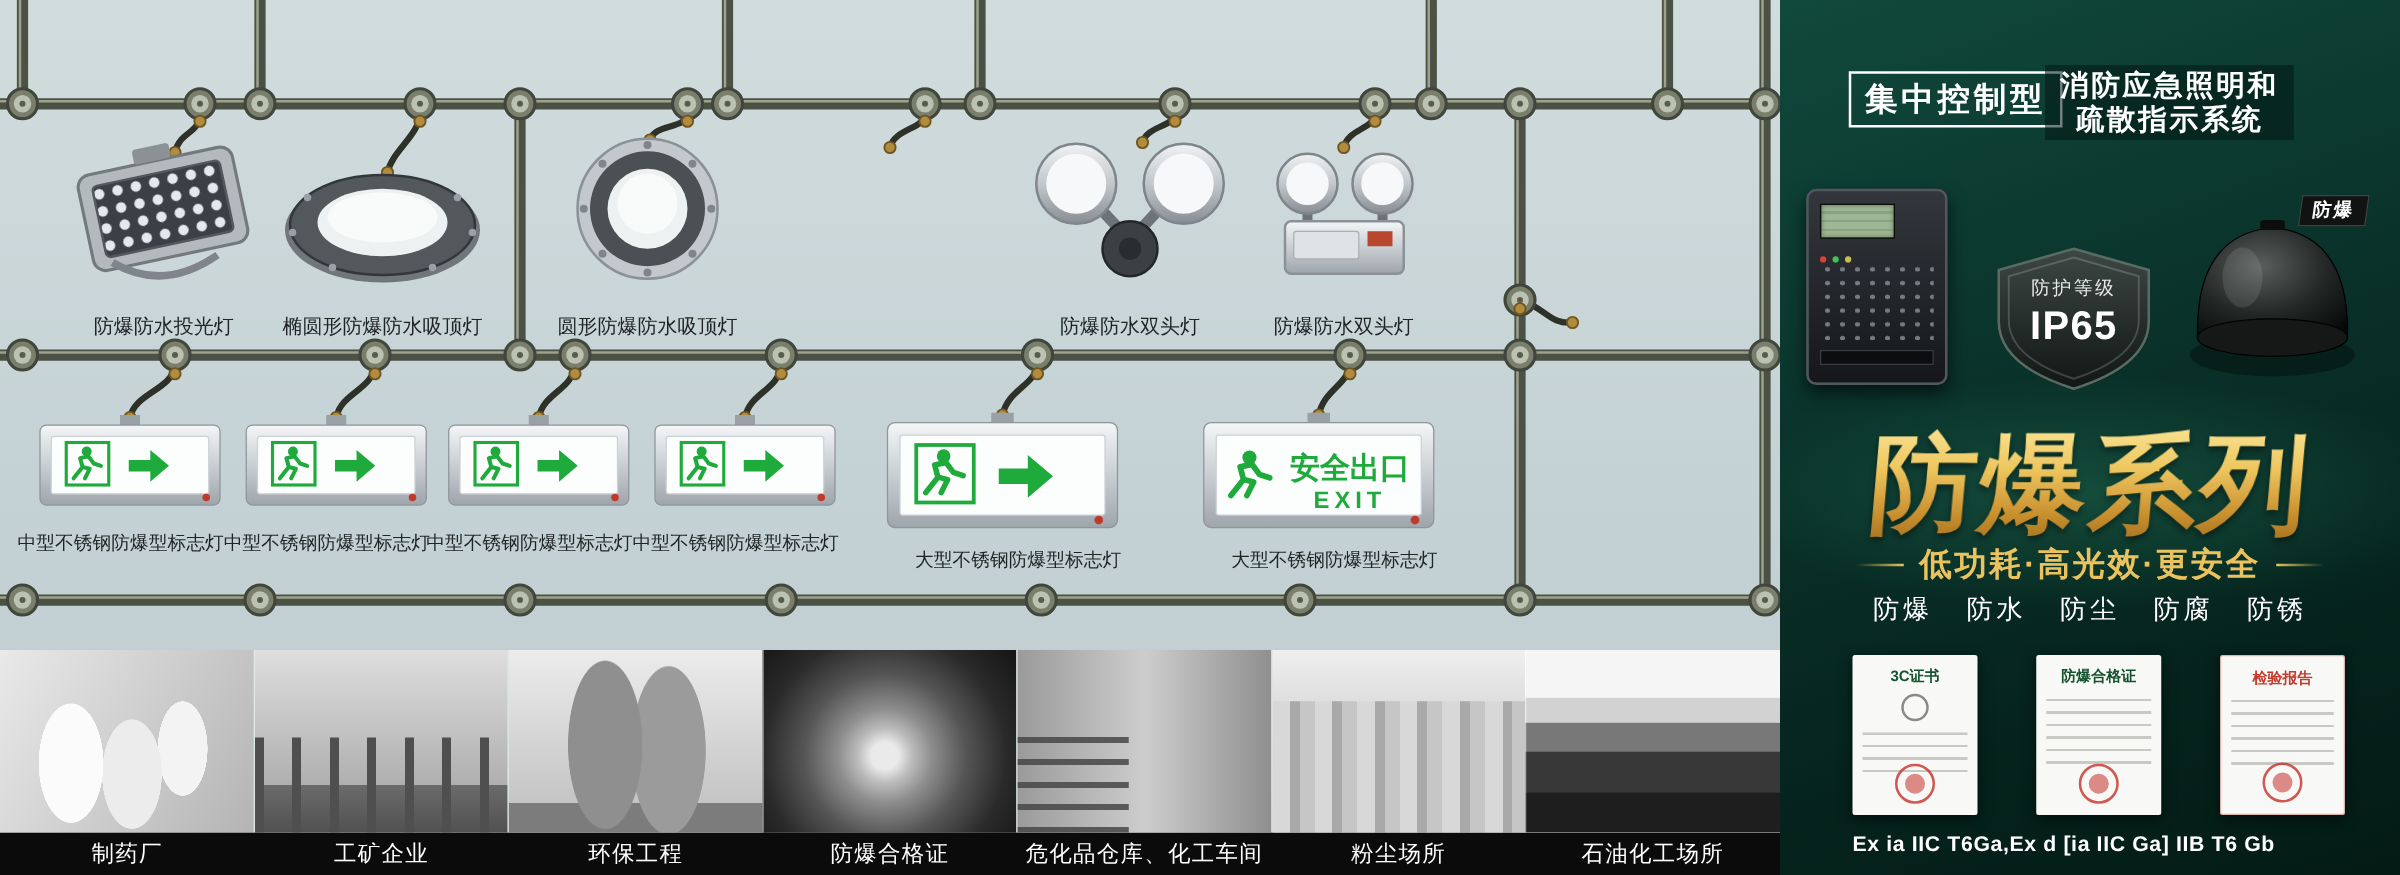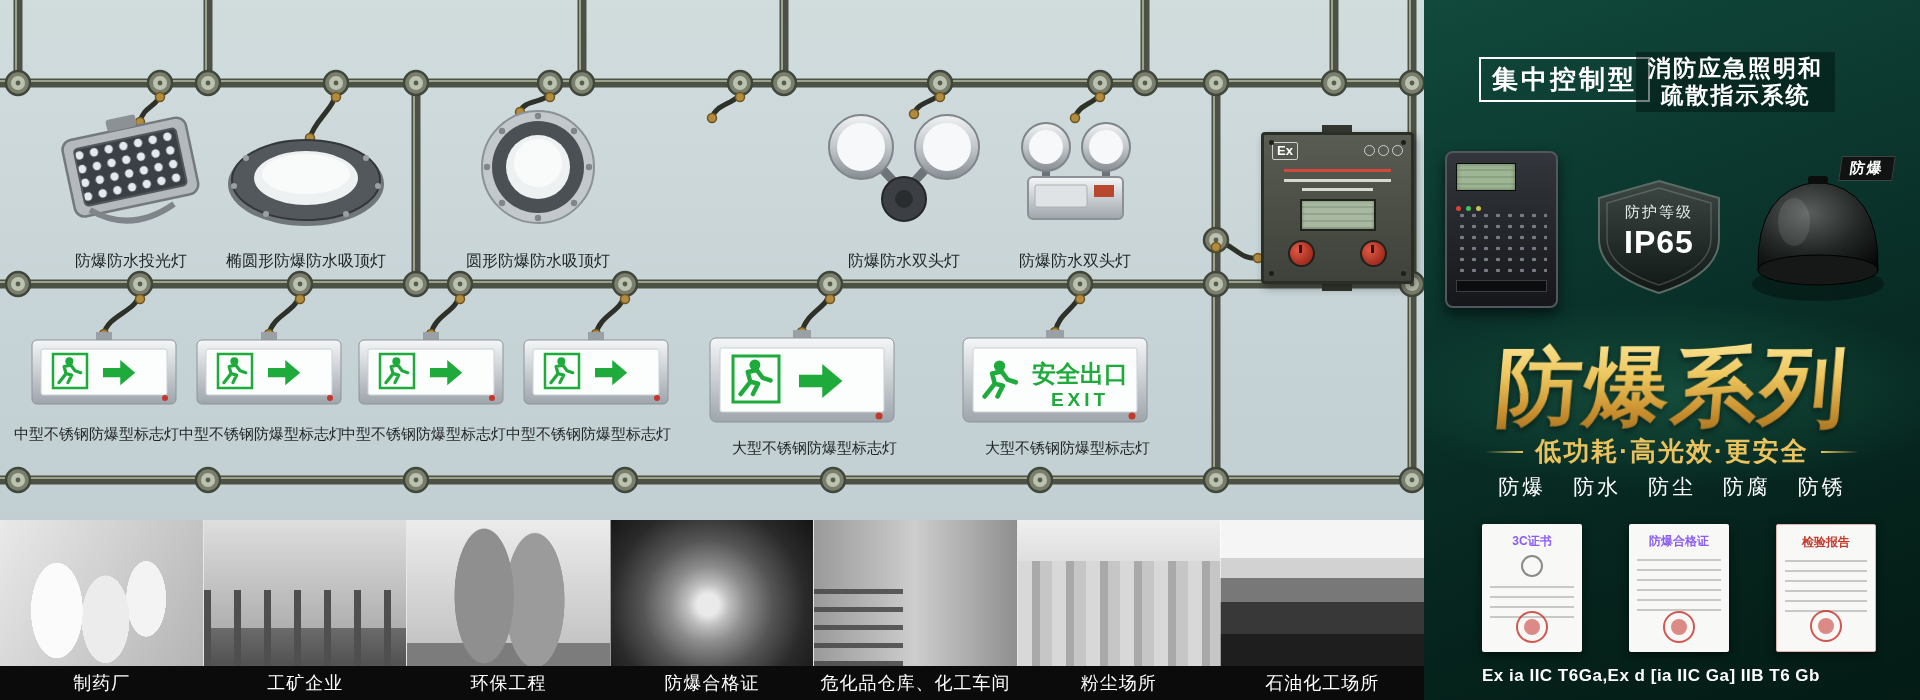--- a/index.html
+++ b/index.html
@@ -7,21 +7,21 @@
   .poster{position:relative;width:1920px;height:700px;background:#c9d6d8;}
 
   
   .left-section{position:absolute;left:0;top:0;width:1424px;height:700px;
     background:linear-gradient(180deg,#d1dcdd 0%,#c5d2d5 55%,#bdccd0 100%);}
   .pipes{position:absolute;left:0;top:0;}
 
   .product{position:absolute;top:100px;width:180px;display:flex;flex-direction:column;align-items:center;}
   .product .img{height:130px;display:flex;align-items:flex-end;justify-content:center;}
   .plabel{margin-top:21px;font-size:16px;color:#1f2425;white-space:nowrap;}
-  .p1{left:41px}.p2{left:216px}.p3{left:448px}.p4{left:618px}.p5{left:814px}.p6{left:985px}
+  .p1{left:41px}.p2{left:216px}.p3{left:428px}.p4{left:618px}.p5{left:814px}.p6{left:985px}
 
   .sign{position:absolute;display:flex;flex-direction:column;align-items:flex-end;}
   .slabel{margin-top:9px;font-size:15px;color:#1f2425;white-space:nowrap;}
   .s1{left:29px;top:332px;width:150px}.s2{left:194px;top:332px;width:150px}
   .s3{left:356px;top:332px;width:150px}.s4{left:521px;top:332px;width:150px}
   .s5{left:707px;top:330px;width:190px}.s6{left:960px;top:330px;width:190px}
 
   
   .cbox{position:absolute;left:1261px;top:132px;width:153px;height:152px;}
   .cb-ear{position:absolute;background:#343730;width:30px;height:8px;left:61px;}
@@ -96,21 +96,21 @@
     box-shadow:0 6px 14px rgba(0,0,0,.6);padding:10px 9px;}
   .ctl-screen{width:58px;height:26px;border:1px solid #0a0c0a;
     background:repeating-linear-gradient(#9eb694 0 5px,#8aa381 5px 7px);box-shadow:inset 0 0 4px #5d7458;}
   .ctl-leds{margin-top:6px;height:7px;}
   .ctl-leds i{display:inline-block;width:5px;height:5px;border-radius:50%;margin-right:5px;}
   .ctl-leds i:nth-child(1){background:#d84336}.ctl-leds i:nth-child(2){background:#47c05a}.ctl-leds i:nth-child(3){background:#c8c24a}
   .ctl-grid{margin-top:6px;height:62px;
     background-image:radial-gradient(#767a82 1.8px,transparent 2.3px);background-size:12px 11px;}
   .ctl-strip{margin-top:8px;height:10px;background:#0c0d0f;border:1px solid #3a3d42;}
 
-  .shield{position:absolute;left:168px;top:178px;width:134px;height:118px;}
+  .shield{position:absolute;left:168px;top:196px;width:134px;height:118px;}
   .shield-text{position:absolute;inset:0;display:flex;flex-direction:column;align-items:center;justify-content:center;padding-bottom:10px;}
   .sh-label{font-size:15px;color:#e6ebe9;letter-spacing:2px;}
   .sh-value{font-size:32px;font-weight:bold;color:#fff;letter-spacing:1px;margin-top:2px;}
 
   .helmet{position:absolute;left:318px;top:148px;width:152px;height:165px;}
   .helmet-badge{position:absolute;right:0;top:8px;background:#101312;color:#fff;font-size:15px;font-weight:bold;
     padding:2px 9px;border:1px solid #3d4542;transform:skewX(-8deg);letter-spacing:2px;}
 
   .series{position:absolute;left:0;top:330px;width:100%;text-align:center;
     font-size:86px;font-weight:900;letter-spacing:2px;transform:skewX(-5deg);
@@ -121,21 +121,21 @@
     color:#eac35f;font-size:26px;font-weight:bold;letter-spacing:2px;}
   .slogan .rule{width:38px;height:2px;}
   .slogan .rule.l{background:linear-gradient(90deg,transparent,#eac35f);}
   .slogan .rule.r{background:linear-gradient(90deg,#eac35f,transparent);}
   .features{position:absolute;top:473px;width:100%;text-align:center;color:#fff;font-size:21px;letter-spacing:3px;}
   .features span{margin:0 9px;}
 
   .certs{position:absolute;top:524px;left:58px;display:flex;gap:47px;}
   .cert{width:100px;height:128px;background:#f8f8f6;border-radius:2px;box-sizing:border-box;
     box-shadow:0 3px 10px rgba(0,0,0,.55);padding:9px 8px 8px;position:relative;}
-  .cert-title{font-size:12px;font-weight:bold;color:#8b5cf6;text-align:center;white-space:nowrap;}
+  .cert-title{font-size:12px;font-weight:bold;color:#14532d;text-align:center;white-space:nowrap;}
   .cert-logo{width:18px;height:18px;border:2px solid #8a8a8a;border-radius:50%;margin:5px auto 0;}
   .cert-lines{margin-top:9px;height:56px;background:repeating-linear-gradient(180deg,#c8c8c4 0 2px,transparent 2px 10px);}
   .cert-1 .cert-lines{height:32px;}
   .cert-3{border:1px solid #dfb3ad;}
   .cert-3 .cert-title{color:#c23b2e;}
   .cert-stamp{position:absolute;bottom:9px;left:50%;transform:translateX(-50%);
     width:28px;height:28px;border:2px solid rgba(197,48,40,.8);border-radius:50%;}
   .cert-stamp::after{content:"";position:absolute;inset:6px;background:rgba(197,48,40,.55);border-radius:50%;}
 
   .ex-spec{position:absolute;top:666px;left:58px;color:#fff;font-size:17px;font-weight:bold;letter-spacing:.5px;white-space:nowrap;text-align:center;}
@@ -469,42 +469,20 @@
         <g transform="translate(22,30) scale(1.35)">
             <use href="#runman"></use>
           </g>
         <text x="120" y="52" text-anchor="middle" font-size="24" font-weight="bold" fill="#1faa3c">安全出口</text>
         <text x="120" y="76" text-anchor="middle" font-size="19" font-weight="bold" fill="#1faa3c" letter-spacing="4">EXIT</text>
         <circle cx="172" cy="86" r="3.5" fill="#c0392b"></circle>
       </svg>
       <div class="slabel">大型不锈钢防爆型标志灯</div>
     </div>
 
-    <div class="cbox">
-      <div class="cb-ear e1"></div>
-      <div class="cb-ear e2"></div>
-      <div class="cb-body">
-        <div class="cb-head">
-          <span class="cb-ex">Ex</span>
-          <span class="cb-certs"><i></i><i></i><i></i></span>
-        </div>
-        <div class="cb-line red"></div>
-        <div class="cb-line"></div>
-        <div class="cb-line short"></div>
-        <div class="cb-lcd"></div>
-        <div class="cb-knobs">
-          <span class="knob"></span>
-          <span class="knob"></span>
-        </div>
-        <i class="screw tl"></i>
-          <i class="screw tr"></i>
-        <i class="screw bl"></i>
-          <i class="screw br"></i>
-      </div>
-    </div>
 
     <div class="scenes">
       <div class="scene-photos">
         <div class="scene scene-1"></div>
         <div class="scene scene-2"></div>
         <div class="scene scene-3"></div>
         <div class="scene scene-4"></div>
         <div class="scene scene-5"></div>
         <div class="scene scene-6"></div>
         <div class="scene scene-7"></div>

